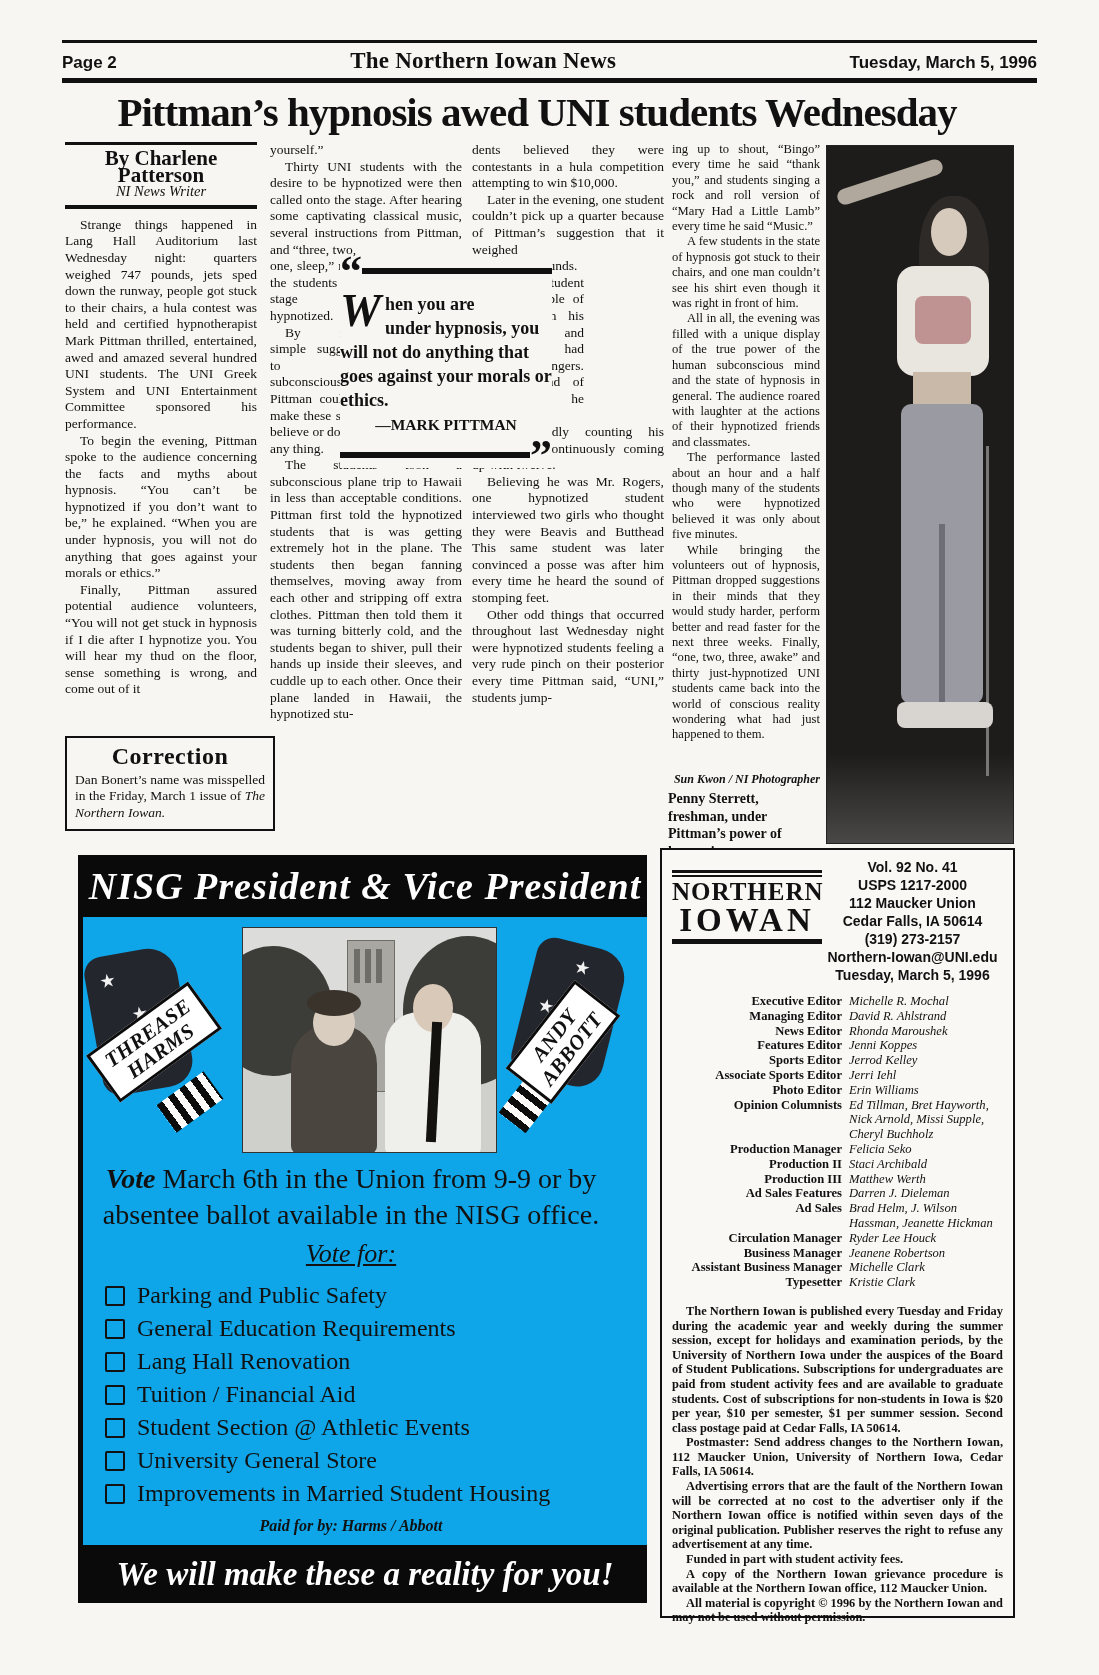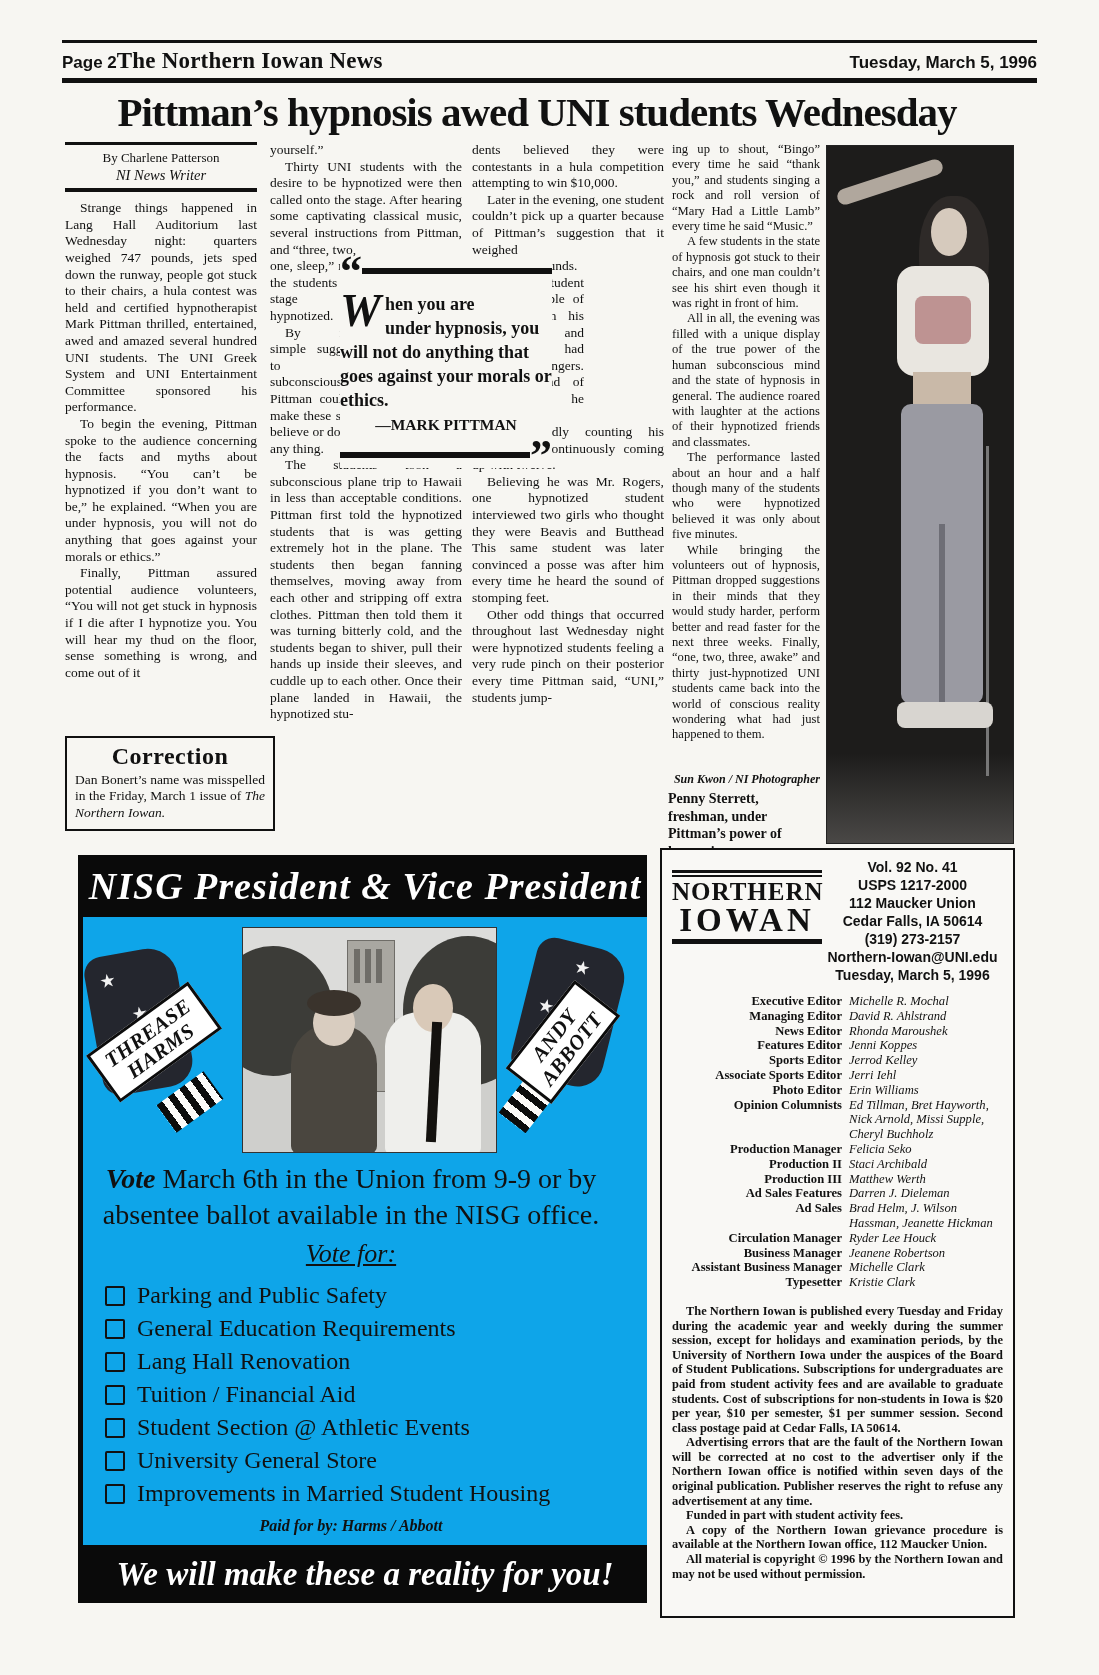--- a/index.html
+++ b/index.html
@@ -8,39 +8,39 @@
     background:#f7f6f2;color:#111;
     font-family:"Liberation Serif",serif;
     -webkit-font-smoothing:antialiased;
   }
   .abs{position:absolute;}
   .rule{background:#111;}
   
   .hdr-rule1{left:62px;top:40px;width:975px;height:3px;}
   .hdr-row{left:62px;top:48px;width:975px;display:flex;align-items:baseline;}
   .page-label{font-family:"Liberation Sans",sans-serif;font-weight:bold;font-size:17px;}
-  .paper-name{flex:1;font-weight:bold;font-size:23px;letter-spacing:.2px;}
+  .paper-name{flex:1;text-align:center;font-weight:bold;font-size:23px;letter-spacing:.2px;}
   .hdr-date{font-family:"Liberation Sans",sans-serif;font-weight:bold;font-size:17px;}
   .hdr-rule2{left:62px;top:78px;width:975px;height:5px;}
   .headline{left:62px;top:88px;width:950px;text-align:center;font-weight:bold;font-size:41px;letter-spacing:-1px;white-space:nowrap;}
   
   .col{font-size:13.5px;line-height:16.6px;text-align:justify;overflow:hidden;}
   .col p{margin:0;text-indent:15px;}
   .col p.noindent{text-indent:0;}
   .col1{left:65px;top:142px;width:192px;height:588px;}
   .col2{left:270px;top:142px;width:192px;height:706px;}
   .col3{left:472px;top:142px;width:192px;height:706px;}
   .col4{left:672px;top:142px;width:148px;height:628px;font-size:12.6px;line-height:15.4px;}
   .narrow-l{width:110px;}
   .narrow-r{width:112px;margin-left:80px;}
   
   .byline-box{margin-bottom:8px;}
   .byline-rule-t{height:3px;background:#111;}
   .byline-rule-b{height:4px;background:#111;margin-top:5px;}
-  .byline-name{text-align:center;font-weight:normal;font-size:13px;margin-top:5px;}
+  .byline-name{text-align:center;font-weight:bold;font-size:21px;margin-top:5px;}
   .byline-title{text-align:center;font-style:italic;font-size:14.5px;}
   
   .correction{left:65px;top:736px;width:190px;border:2px solid #111;padding:5px 8px 8px;background:#f7f6f2;}
   .correction-title{text-align:center;font-weight:bold;font-size:24px;letter-spacing:.5px;}
   .correction-body{font-size:13.5px;line-height:16.4px;text-align:justify;margin-top:2px;}
   
   .pullquote{left:340px;top:258px;width:212px;background:#f7f6f2;}
   .pq-head,.pq-foot{display:flex;align-items:center;}
   .pq-quote{font-weight:bold;font-size:44px;line-height:28px;height:26px;}
   .pq-bar{flex:1;height:6px;background:#111;}
@@ -356,18 +356,19 @@
         <span class="name">Michelle Clark</span>
       </div>
     <div class="staff-row">
         <span class="role">Typesetter</span>
         <span class="name">Kristie Clark</span>
       </div>
   </div>
 
   <div class="mh-paras">
     <p>The Northern Iowan is published every Tuesday and Friday during the academic year and weekly during the summer session, except for holidays and examination periods, by the University of Northern Iowa under the auspices of the Board of Student Publications. Subscriptions for undergraduates are paid from student activity fees and are available to graduate students. Cost of subscriptions for non-students in Iowa is $20 per year, $10 per semester, $1 per summer session. Second class postage paid at Cedar Falls, IA 50614.</p>
+    <p>Postmaster: Send address changes to the Northern Iowan, 112 Maucker Union, University of Northern Iowa, Cedar Falls, IA 50614.</p>
     <p>Advertising errors that are the fault of the Northern Iowan will be corrected at no cost to the advertiser only if the Northern Iowan office is notified within seven days of the original publication. Publisher reserves the right to refuse any advertisement at any time.</p>
     <p>Funded in part with student activity fees.</p>
     <p>A copy of the Northern Iowan grievance procedure is available at the Northern Iowan office, 112 Maucker Union.</p>
     <p>All material is copyright © 1996 by the Northern Iowan and may not be used without permission.</p>
   </div>
 </div>
 
 </body></html>

